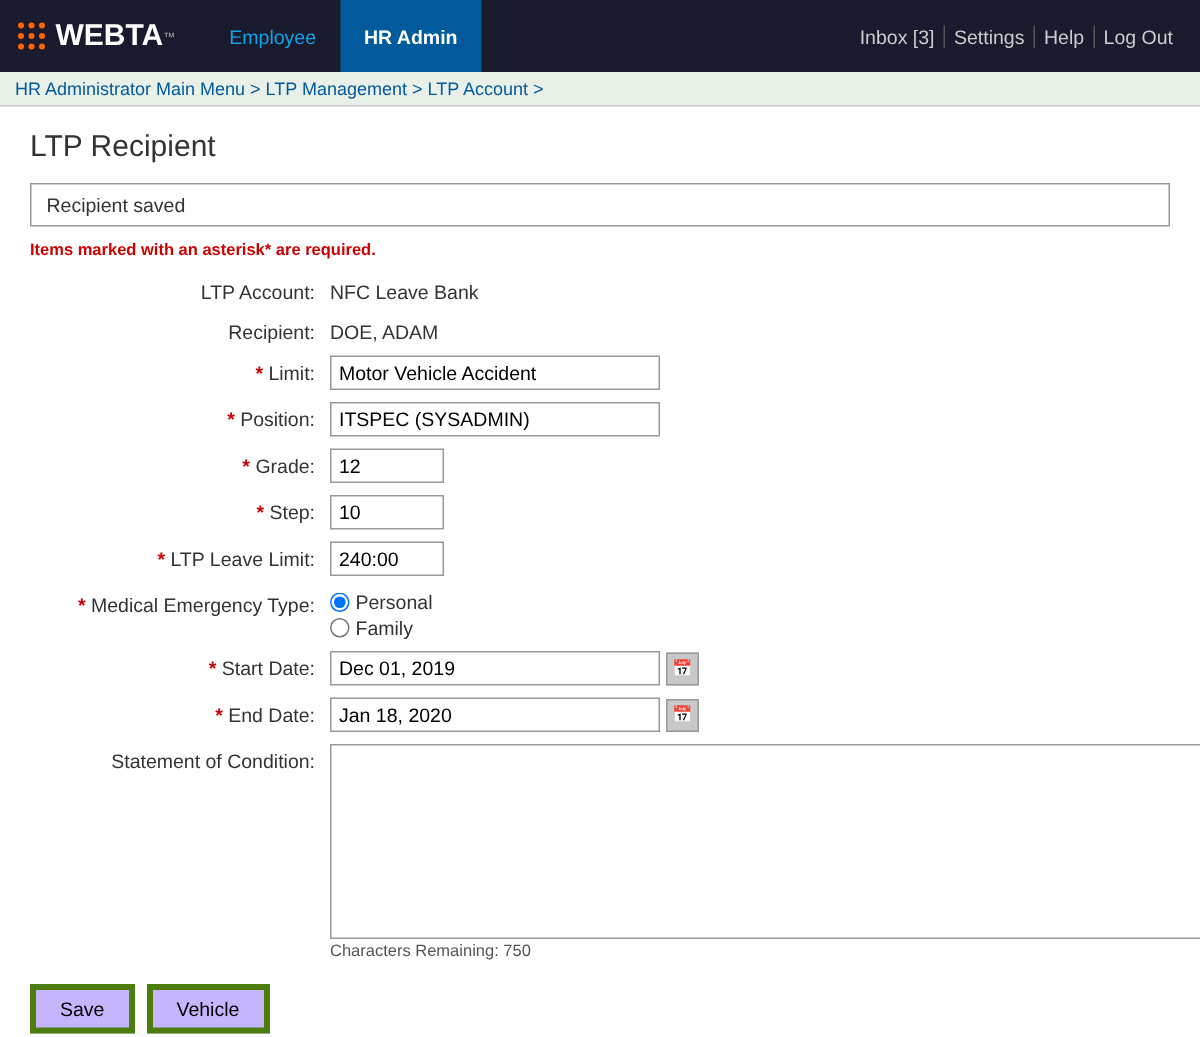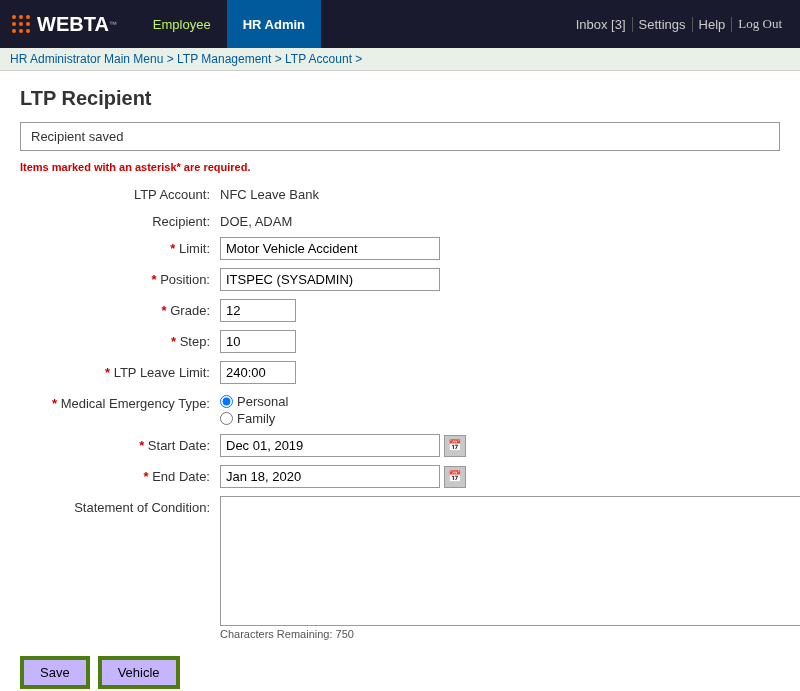--- a/index.html
+++ b/index.html
@@ -27,21 +27,21 @@
       height: 100%;
     }
     .nav-tabs {
       display: flex;
       height: 100%;
       align-items: flex-end;
       margin-left: 8px;
     }
     .nav-tab {
       padding: 10px 16px;
-      color: #bef264;
+      color: #0ea5e9;
       cursor: pointer;
       font-size: 13px;
       height: 100%;
       display: flex;
       align-items: center;
       border-bottom: none;
     }
     .nav-tab.active {
       background: #005a9c;
       color: #fff;
@@ -55,39 +55,39 @@
       color: #ccc;
       font-size: 13px;
       gap: 0;
     }
     .header-right a {
       color: #ccc;
       text-decoration: none;
       padding: 0 6px;
       border-right: 1px solid #555;
     }
-    .header-right a:last-child { border-right: none; font-family: Liberation Serif, serif; }
+    .header-right a:last-child { border-right: none; }
 
     
     .breadcrumb {
       background: #e8f0e8;
       padding: 4px 10px;
       font-size: 12px;
       color: #005a9c;
       border-bottom: 1px solid #ccc;
     }
     .breadcrumb a { color: #005a9c; text-decoration: none; }
 
     
     .main {
       padding: 16px 20px;
     }
     .page-title {
       font-size: 20px;
-      font-weight: bold;
+      font-weight: normal;
       color: #333;
       margin-bottom: 12px;
     }
     .success-box {
       border: 1px solid #999;
       background: #fff;
       padding: 6px 10px;
       margin-bottom: 10px;
       font-size: 13px;
       color: #333;

